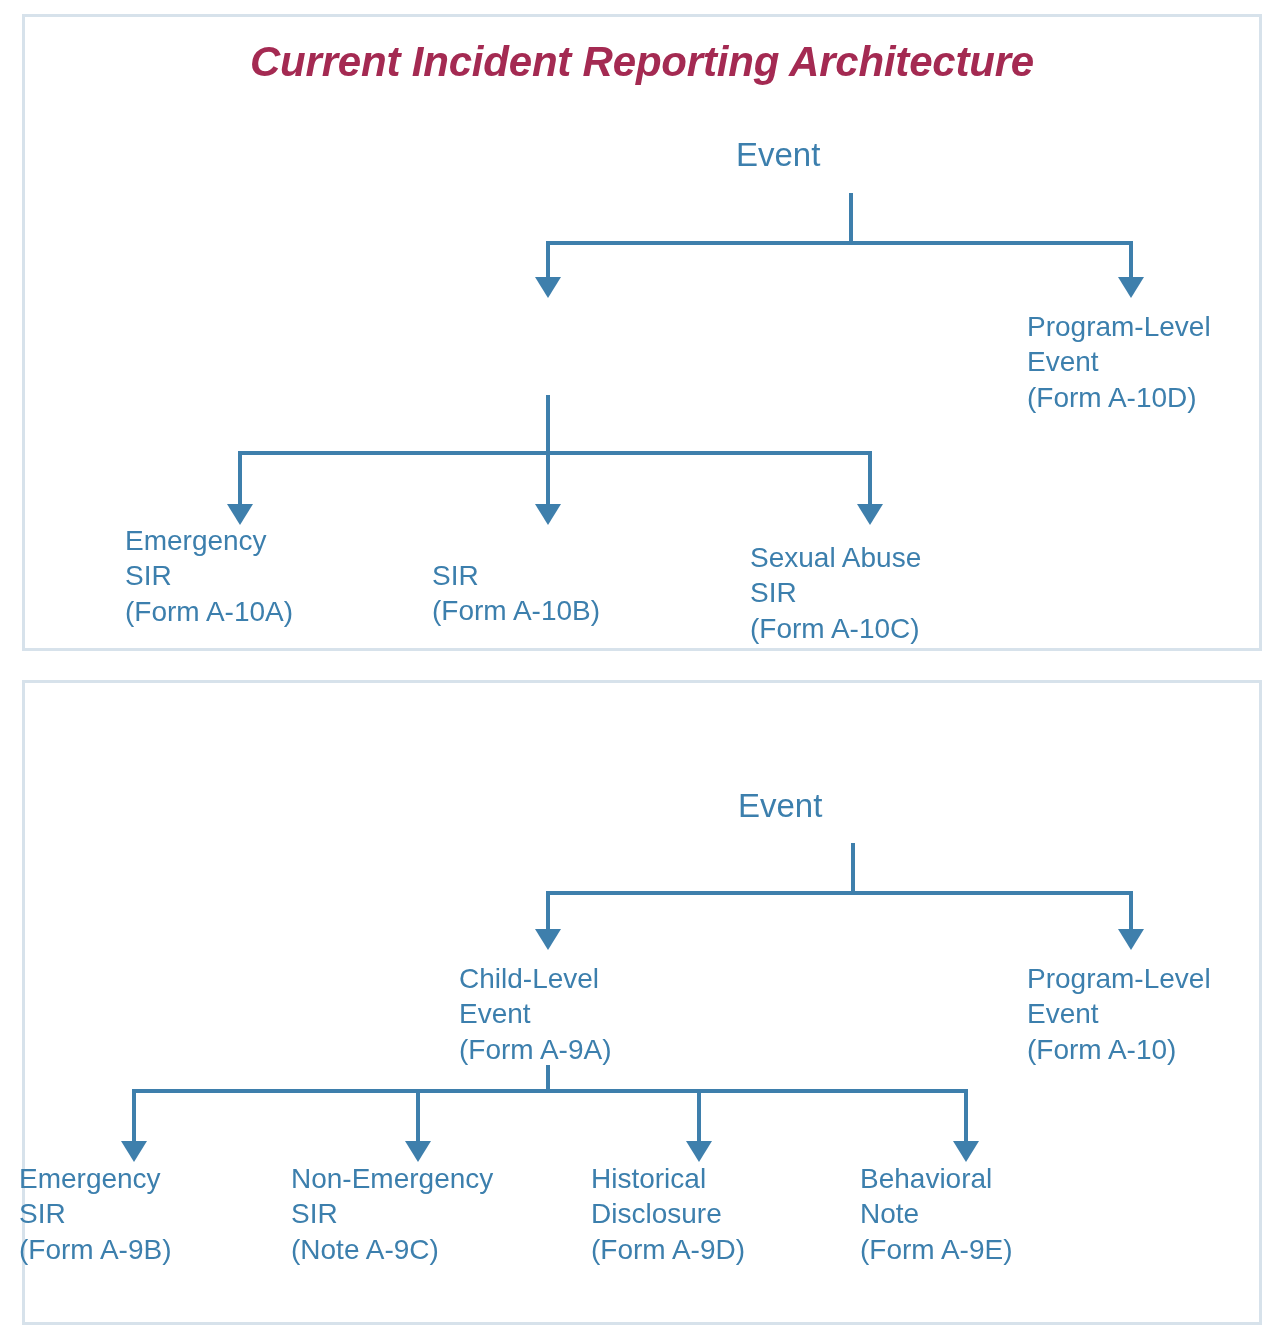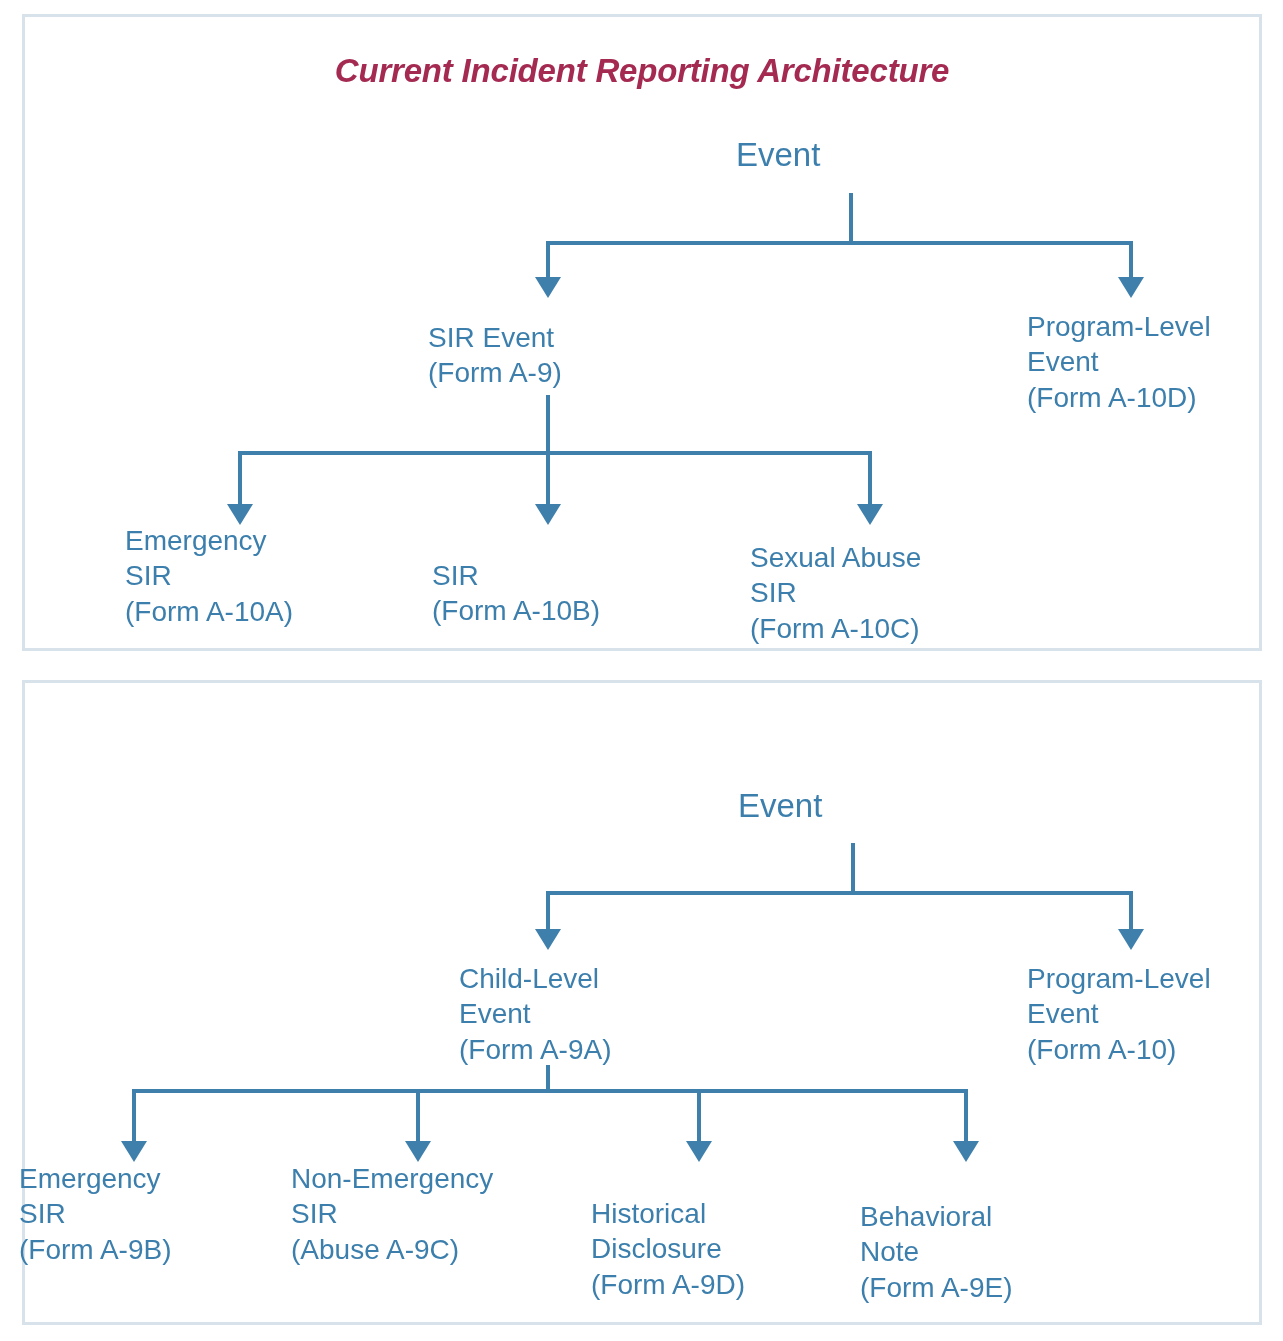--- a/index.html
+++ b/index.html
@@ -42,21 +42,21 @@
   .panel-title {
     position: absolute;
     left: 0;
     width: 100%;
     text-align: center;
     font-style: italic;
     font-weight: bold;
     color: #A42A52;
     letter-spacing: -0.2px;
   }
-  #title-current { top: 35px; font-size: 33px; }
+  #title-current { top: 21px; font-size: 42px; }
   #title-new     { top: 34px; font-size: 33px; }
 
   .node {
     position: absolute;
     text-align: left;
     color: #3C7FAD;
     font-size: 28px;
     line-height: 1.26;
     white-space: pre-line;
     font-weight: normal;
@@ -90,22 +90,20 @@
 
     <div class="node root" style="left:711px; top:117px; width:270px;">Event</div>
 
     <div class="conn vline" style="left:824px; top:176px; height:52px;"></div>
     <div class="conn hline" style="left:521px; top:224px; width:587px;"></div>
     <div class="conn vline" style="left:521px; top:224px; height:40px;"></div>
     <div class="arrow" style="left:510px; top:260px;"></div>
     <div class="conn vline" style="left:1104px; top:224px; height:40px;"></div>
     <div class="arrow" style="left:1093px; top:260px;"></div>
 
-    <div class="node" style="left:403px; top:303px; width:240px;">SIR Event
-(Form A-9)</div>
 
     <div class="node" style="left:1002px; top:292px; width:212px;">Program-Level
 Event
 (Form A-10D)</div>
 
     <div class="conn vline" style="left:521px; top:378px; height:115px;"></div>
     <div class="conn hline" style="left:213px; top:434px; width:634px;"></div>
     <div class="conn vline" style="left:213px; top:434px; height:57px;"></div>
     <div class="arrow" style="left:202px; top:487px;"></div>
     <div class="arrow" style="left:510px; top:487px;"></div>
@@ -154,24 +152,24 @@
     <div class="arrow" style="left:661px; top:458px;"></div>
     <div class="conn vline" style="left:939px; top:406px; height:56px;"></div>
     <div class="arrow" style="left:928px; top:458px;"></div>
 
     <div class="node" style="left:-6px; top:478px; width:230px;">Emergency
 SIR
 (Form A-9B)</div>
 
     <div class="node" style="left:266px; top:478px; width:252px;">Non-Emergency
 SIR
-(Abuse A-9C)</div>
+(Note A-9C)</div>
 
-    <div class="node" style="left:566px; top:478px; width:216px;margin-top:35px;">Historical
+    <div class="node" style="left:566px; top:478px; width:216px;">Historical
 Disclosure
 (Form A-9D)</div>
 
-    <div class="node" style="left:835px; top:478px; width:210px;margin-top:38px;">Behavioral
+    <div class="node" style="left:835px; top:478px; width:210px;">Behavioral
 Note
 (Form A-9E)</div>
   </div>
 
 </div>
 
 </body></html>

